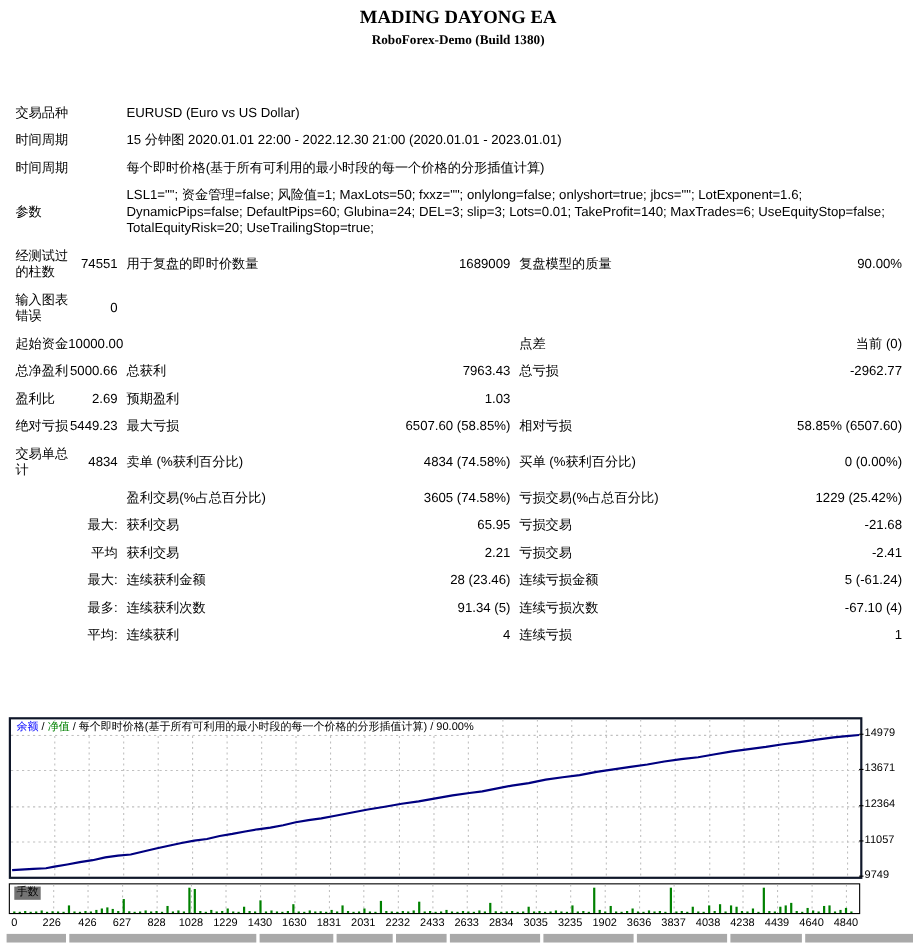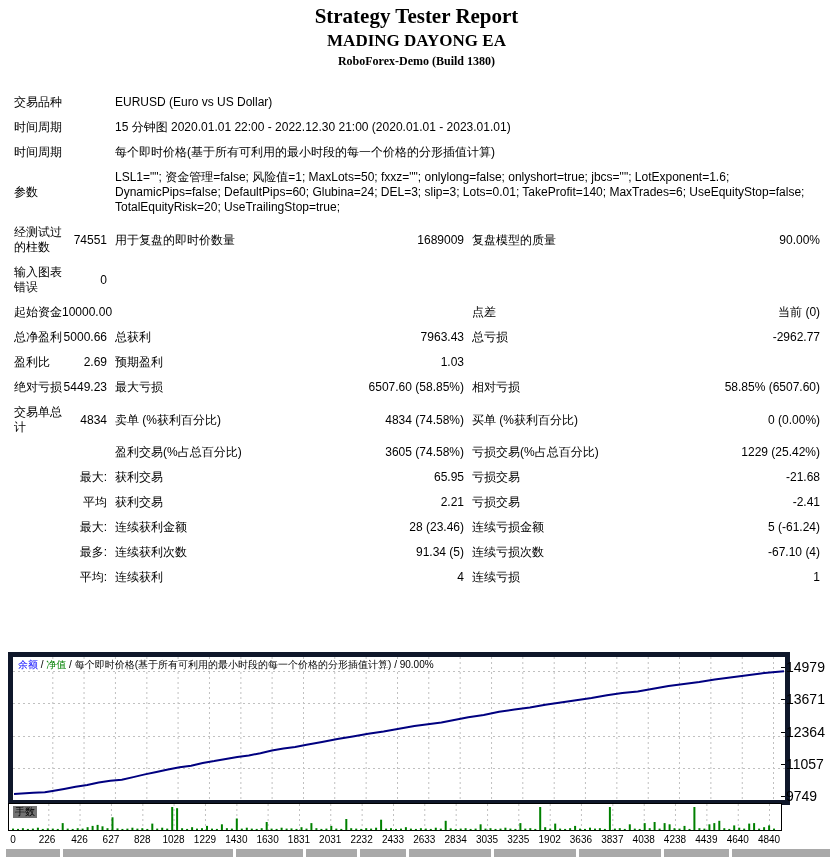--- a/index.html
+++ b/index.html
@@ -16,35 +16,34 @@
     position:absolute;left:14px;top:90px;width:806px;
     border-collapse:collapse;table-layout:fixed;
     font-size:12px;line-height:15px;
   }
   td{padding:5px 0;vertical-align:middle;word-break:break-word}
   td.c1{word-break:break-word}
   td.c2,td.c4,td.c6{text-align:right;white-space:nowrap}
   td.c3,td.c5{padding-left:8px}
 
   .charts{position:absolute;left:0;top:652px;width:833px;height:205px}
-  .chart-main{position:absolute;left:8px;top:0;width:772px;height:143px;border:5px solid #0f172a;background:#fff}
+  .chart-main{position:absolute;left:8px;top:0;width:772px;height:143px;border:2px solid #0f172a;background:#fff}
   .legend{position:absolute;left:3px;top:2px;font-size:10px;line-height:12px;background:#fff;white-space:nowrap;padding:0 2px}
   .chart-bars{position:absolute;left:8px;top:151px;width:772px;height:26px;border:1px solid #000;background:#fff}
   .bars-label{position:absolute;left:4px;top:2px;font-size:10px;line-height:12px;background:#737373;padding:0 2px}
-  .ylab{position:absolute;left:786px;font-size:14px;line-height:12px}
+  .ylab{position:absolute;left:786px;font-size:10px;line-height:12px}
   .ytick{position:absolute;left:781px;width:4px;height:1px;background:#000}
   .xlab{position:absolute;top:182px;font-size:10px;line-height:12px;transform:translateX(-50%)}
   .fseg{position:absolute;top:197px;height:8px}
   svg{display:block}
 </style>
 </head>
 <body>
 
 <div class="report-header">
-  <div class="title">Strategy Tester Report</div>
   <div class="subtitle">MADING DAYONG EA</div>
   <div class="server">RoboForex-Demo (Build 1380)</div>
 </div>
 
 <table class="results">
   <colgroup>
     <col style="width:48px">
       <col style="width:45px">
       <col style="width:245px">
     <col style="width:112px">

